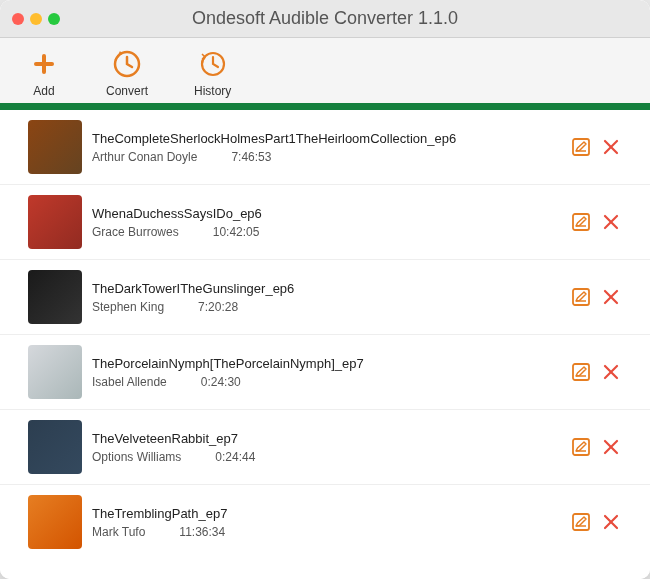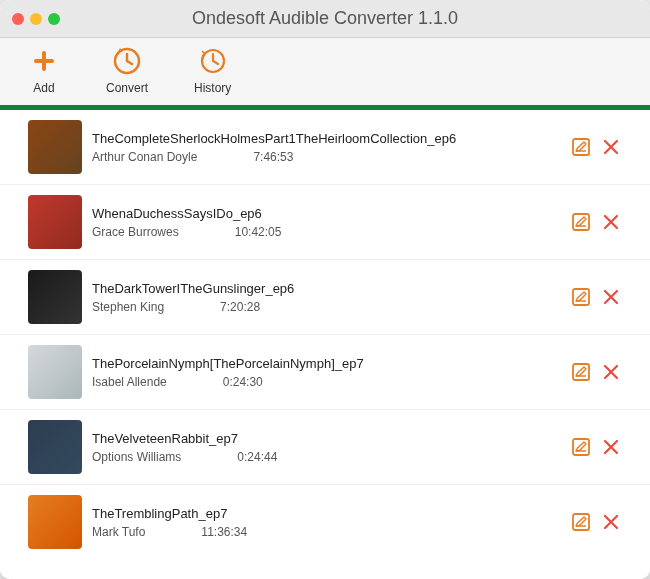--- a/index.html
+++ b/index.html
@@ -53,23 +53,23 @@
     .traffic-light.maximize { background: #27c93f; }
 
     .title-bar-text {
       font-size: 18px;
       color: #555;
       font-weight: 500;
     }
 
     .toolbar {
       background: #f5f5f5;
-      border-bottom: 5px solid #15803d;
-      display: flex;
-      align-items: flex-end;
+      border-bottom: 7px solid #15803d;
+      display: flex;
+      align-items: flex-start;
       padding: 6px 20px;
       gap: 30px;
       height: 72px;
     }
 
     .toolbar-item {
       display: flex;
       flex-direction: column;
       align-items: center;
       gap: 4px;
@@ -138,21 +138,21 @@
     }
 
     .item-title {
       font-size: 13px;
       font-weight: 500;
       color: #222;
     }
 
     .item-meta {
       display: flex;
-      gap: 56px;
+      gap: 34px;
       align-items: center;
     }
 
     .item-author {
       font-size: 12px;
       color: #555;
     }
 
     .item-duration {
       font-size: 12px;

